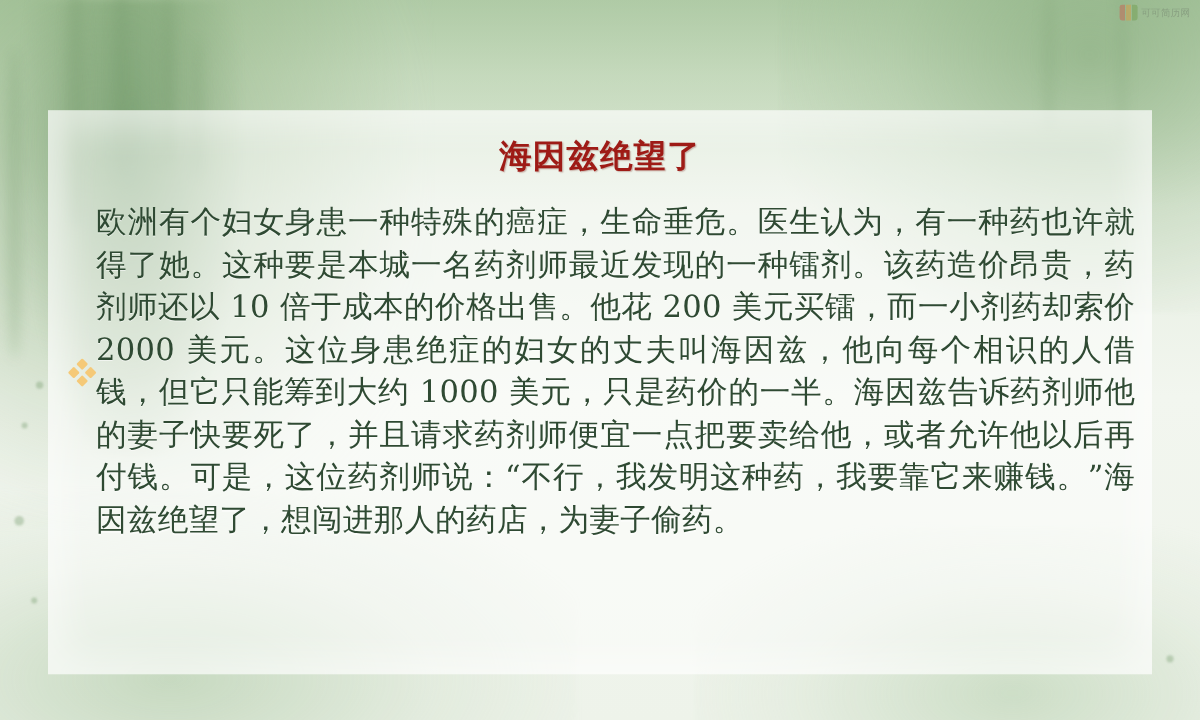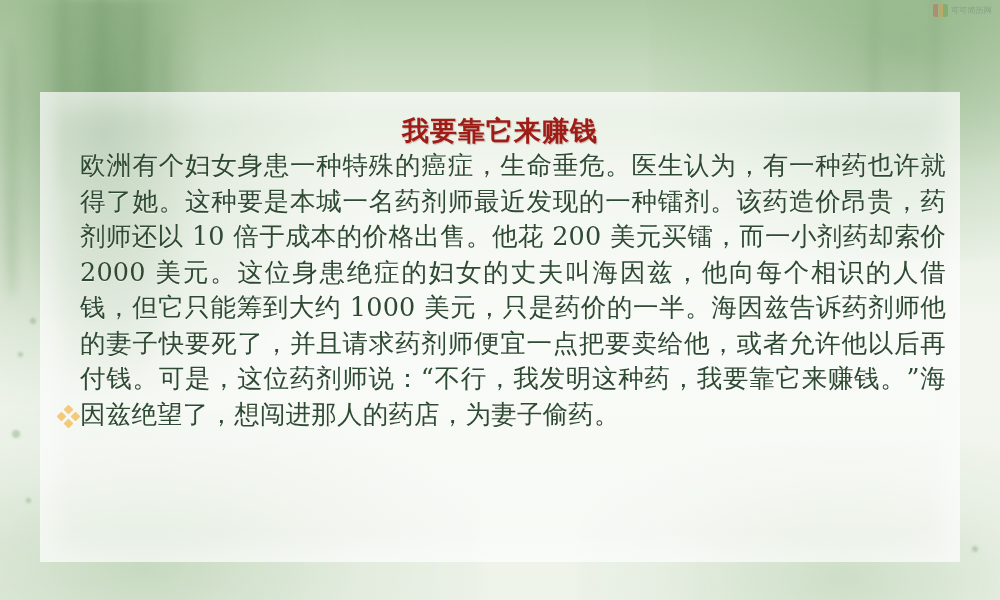--- a/index.html
+++ b/index.html
@@ -160,24 +160,24 @@
     font-size: 27px;
     line-height: 34px;
     letter-spacing: 1px;
     color: #9e1b16;
     text-shadow: 1px 1px 1px rgba(120,40,30,0.30);
   }
 
   .body-block {
     position: absolute;
     left: 18px;
-    top: 56px;
+    top: 76px;
     width: 888px;
     display: flex;
-    align-items: flex-end;
+    align-items: center;
   }
 
   
   .bullet {
     position: relative;
     width: 22px;
     height: 26px;
     flex: 0 0 22px;
     margin-top: 6px;
   }
@@ -234,21 +234,21 @@
   <div class="bg-speck" style="right:22px; bottom:48px; width:6px; height:6px;"></div>
 
   <div class="watermark">
     <span class="wm-mark"></span>
     <span class="wm-text">可可简历网</span>
   </div>
 
 
   <div class="content-panel">
 
-    <div class="subtitle">我要靠它来赚钱</div>
+    <div class="subtitle">海因兹绝望了</div>
 
     <div class="body-block">
       <span class="bullet">
         <i class="b-top"></i>
           <i class="b-left"></i>
           <i class="b-right"></i>
           <i class="b-bottom"></i>
       </span>
       <div class="body-text">欧洲有个妇女身患一种特殊的癌症，生命垂危。医生认为，有一种药也许就得了她。这种要是本城一名药剂师最近发现的一种镭剂。该药造价昂贵，药剂师还以 10 倍于成本的价格出售。他花 200 美元买镭，而一小剂药却索价 2000 美元。这位身患绝症的妇女的丈夫叫海因兹，他向每个相识的人借钱，但它只能筹到大约 1000 美元，只是药价的一半。海因兹告诉药剂师他的妻子快要死了，并且请求药剂师便宜一点把要卖给他，或者允许他以后再付钱。可是，这位药剂师说：“不行，我发明这种药，我要靠它来赚钱。”海因兹绝望了，想闯进那人的药店，为妻子偷药。</div>
     </div>

